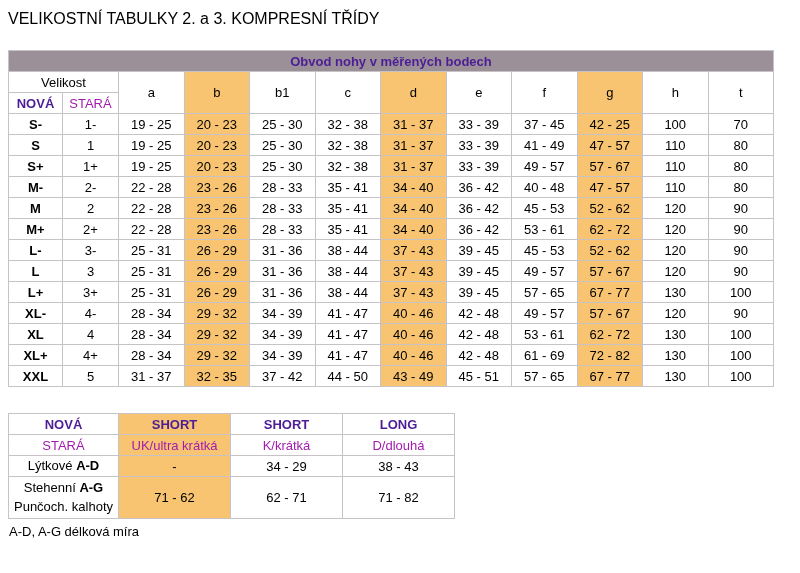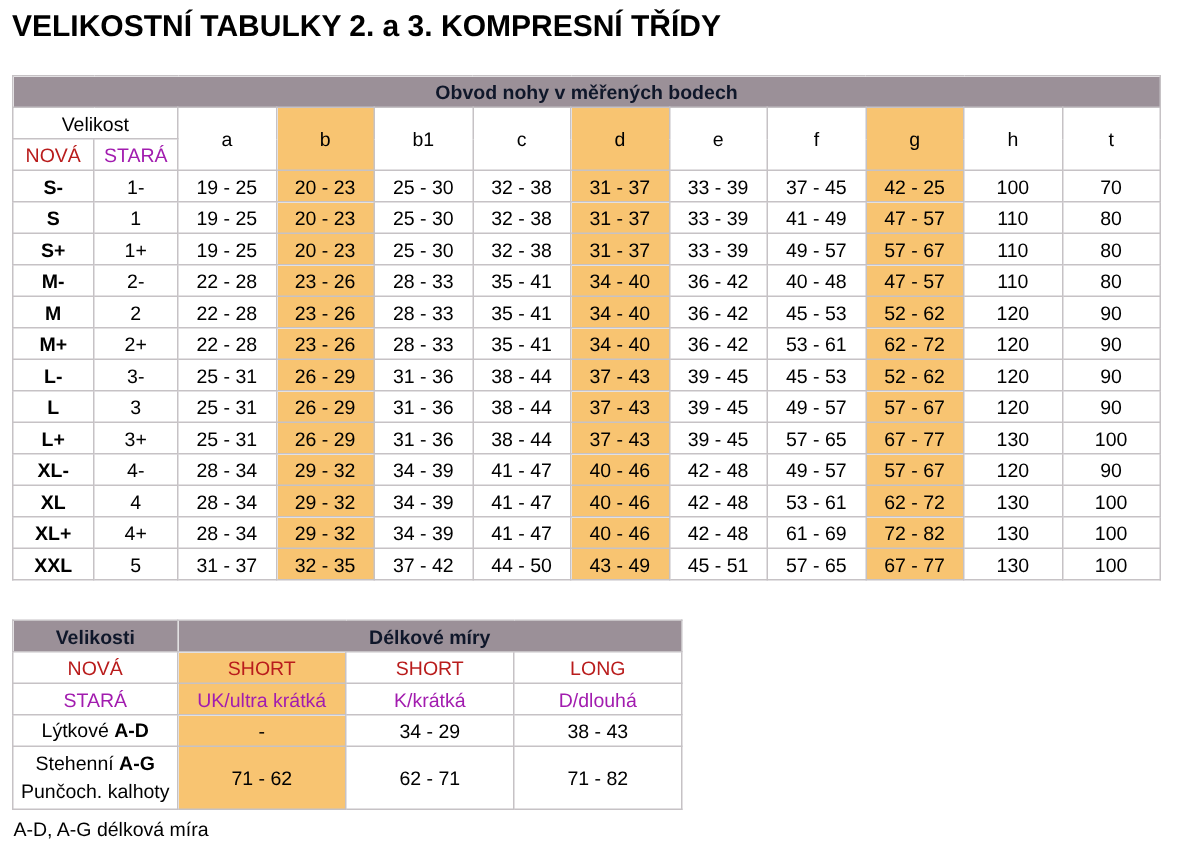--- a/index.html
+++ b/index.html
@@ -3,40 +3,40 @@
 <meta charset="utf-8">
 <style>
   html, body { margin:0; padding:0; background:#fff; }
   body {
     width:800px; height:573px; box-sizing:border-box;
     padding:7px 10px 0 8px;
     font-family:"Liberation Sans", sans-serif;
     color:#000;
   }
   h1 {
-    font-size:20px; line-height:23px; font-weight:bold;
+    font-size:16px; line-height:23px; font-weight:normal;
     margin:0 0 20px 0;
   }
   table {
     border-collapse:collapse; table-layout:fixed;
     text-align:center; font-size:13px;
   }
   th, td {
     border:1px solid #c6c2c5;
     padding:0 2px; height:20px;
     font-weight:normal; overflow:hidden; white-space:nowrap;
     vertical-align:middle;
   }
   .t1 { width:766px; }
   .t2 { width:447px; margin-top:26px; }
   .bar {
-    background:#9b9098; font-weight:bold; color:#0f172a;
+    background:#9b9098; font-weight:bold; color:#4c1d95;
   }
   .hl { background:#f8c471; }
-  .red { color:#b91c1c; font-weight:normal; }
+  .red { color:#4c1d95; font-weight:bold; }
   .gray { color:#a21caf; }
   .bold, .b { font-weight:bold; }
   .t2 .lbl { white-space:normal; line-height:1.45;margin-left:47px; }
   .t2 .tall { height:41px; }
   .footnote { font-size:13px; margin:5px 0 0 1px; }
 </style>
 </head>
 <body>
 
 <h1>VELIKOSTNÍ TABULKY 2. a 3. KOMPRESNÍ TŘÍDY</h1>
@@ -266,24 +266,20 @@
 
 <table class="t2">
   <colgroup>
     <col style="width:110px">
       <col style="width:112px">
       <col style="width:112px">
       <col>
   </colgroup>
   <thead>
     <tr>
-      <th class="bar">Velikosti</th>
-      <th class="bar" colspan="3">Délkové míry</th>
-    </tr>
-    <tr>
       <th class="red">NOVÁ</th>
       <th class="red hl">SHORT</th>
       <th class="red">SHORT</th>
       <th class="red">LONG</th>
     </tr>
     <tr>
       <th class="gray">STARÁ</th>
       <th class="gray hl">UK/ultra krátká</th>
       <th class="gray">K/krátká</th>
       <th class="gray">D/dlouhá</th>

